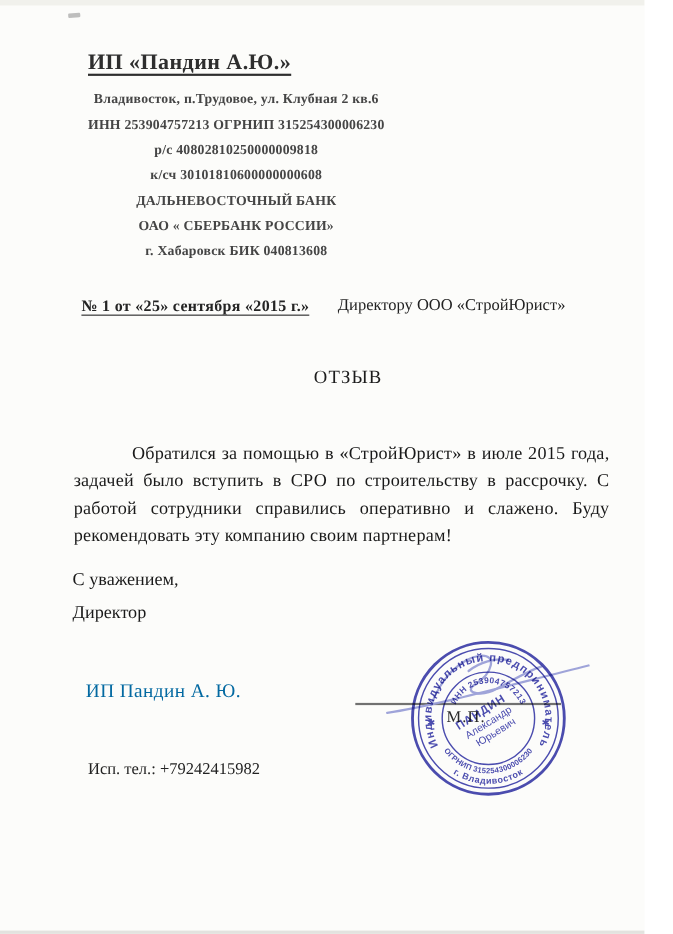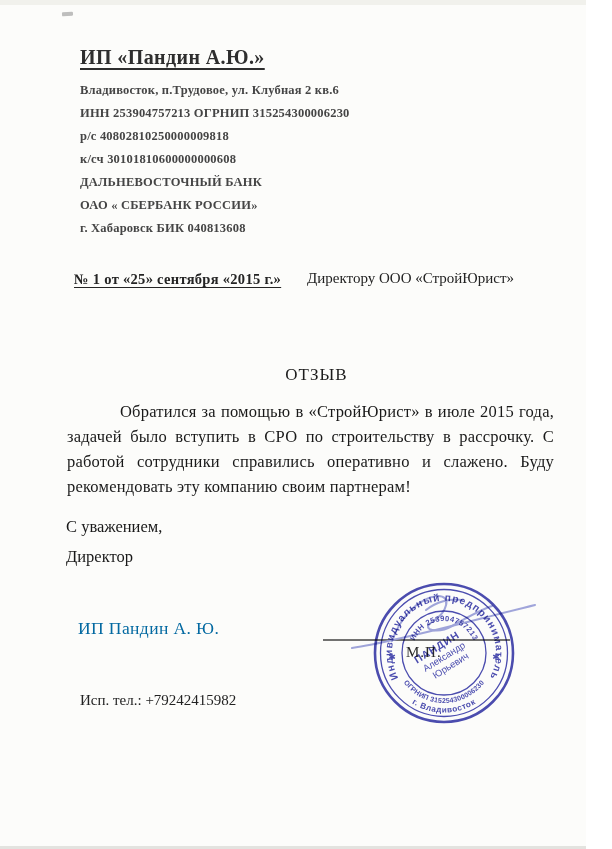--- a/index.html
+++ b/index.html
@@ -15,37 +15,37 @@
   
   .sender-name{
     position:absolute;left:80px;top:46px;
     font-size:20px;font-weight:700;color:#2e2e2e;
     text-decoration:underline;text-underline-offset:4px;
     letter-spacing:.4px;
   }
   .sender-lines{
     position:absolute;left:80px;top:79px;
     font-size:12.5px;font-weight:700;color:#454545;
-    line-height:23px;letter-spacing:.2px;
+    line-height:23px;letter-spacing:.2px;text-align:center;
   }
   
   .refline{
     position:absolute;left:74px;top:271px;
     font-size:14.5px;color:#242424;font-weight:700;
     text-decoration:underline;text-underline-offset:3px;
     letter-spacing:.3px;
   }
   .recipient{
     position:absolute;right:72px;top:268px;
     font-size:15px;line-height:21px;color:#222;
   }
   
   .title{
     position:absolute;left:73px;top:333px;width:487px;
-    text-align:center;font-size:17px;letter-spacing:1px;color:#1c1c1c;margin-top:32px;
+    text-align:center;font-size:17px;letter-spacing:1px;color:#1c1c1c;
   }
   .bodytext{
     position:absolute;left:63px;top:395px;width:487px;
     margin:4px;font-size:16.5px;line-height:25px;color:#191919;
     text-align:justify;text-indent:53px;letter-spacing:.2px;
   }
   .closing{position:absolute;left:66px;top:517px;font-size:16.5px;color:#191919;}
   .position{position:absolute;left:66px;top:547px;font-size:16.5px;color:#191919;}
   .signer{position:absolute;left:78px;top:618px;font-size:17.5px;color:#0369a1;letter-spacing:.4px;}
   .mp{position:absolute;left:406px;top:644px;font-size:15px;color:#2a2a2a;letter-spacing:1px;}

